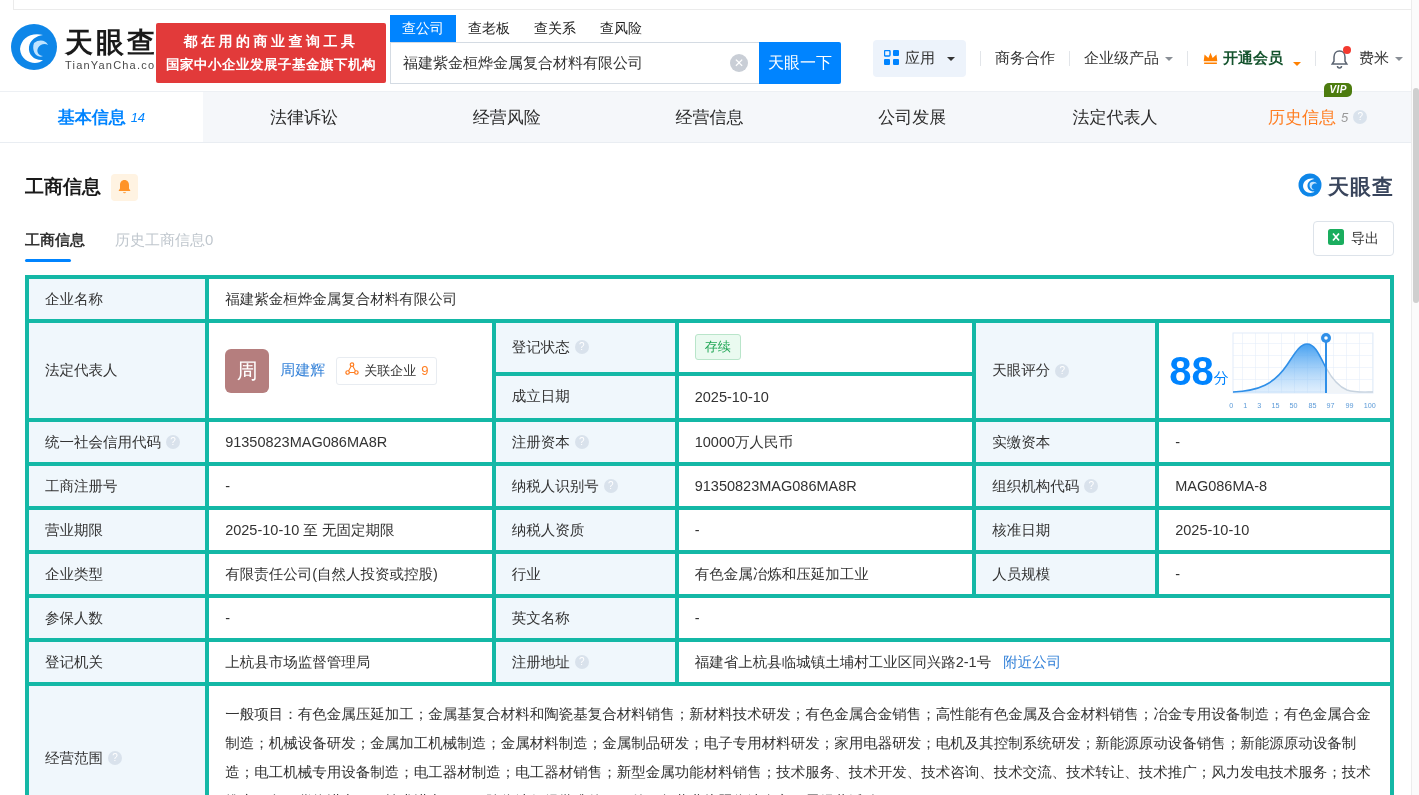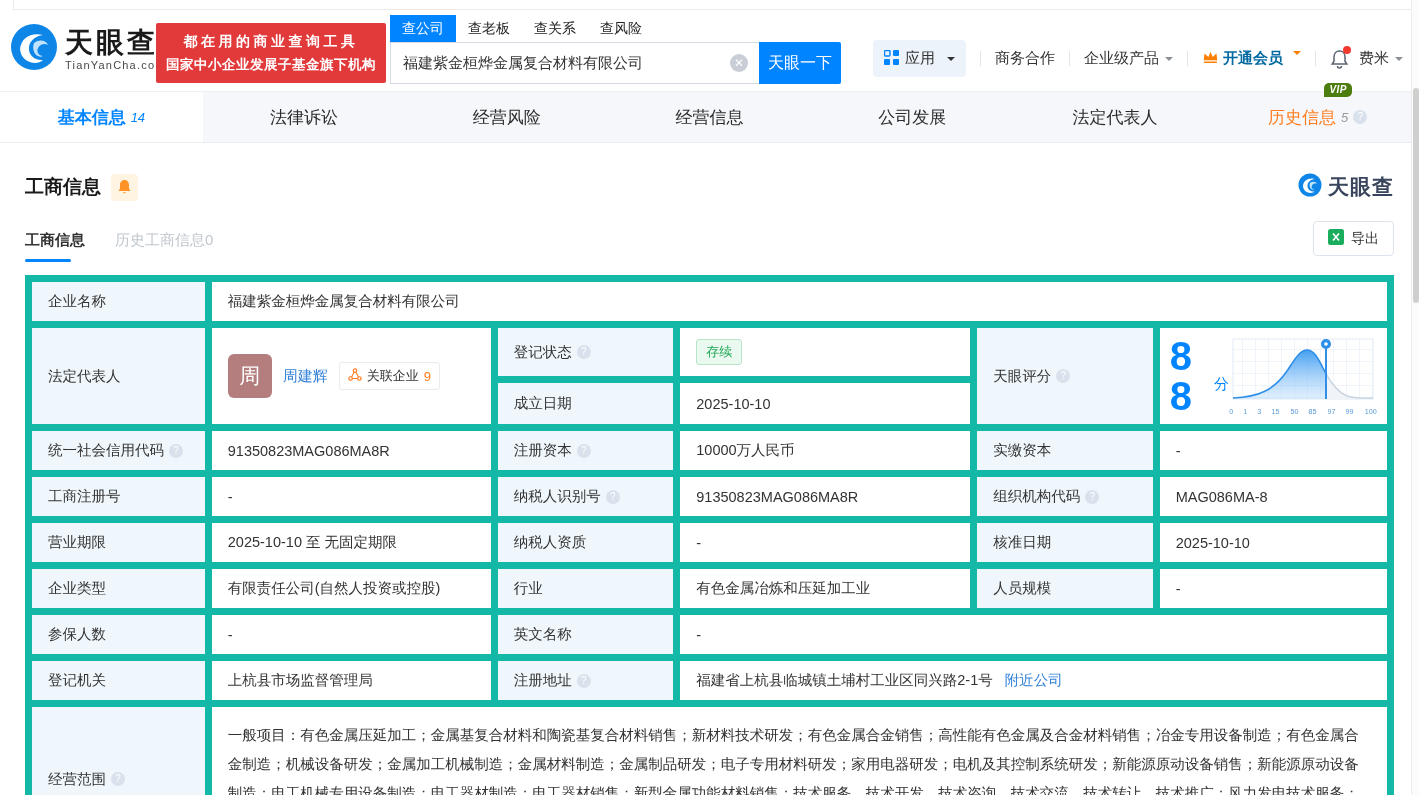--- a/index.html
+++ b/index.html
@@ -32,21 +32,21 @@
   .search-btn { width: 82px; height: 42px; background: #0084ff; color: #fff; border: none; font-size: 16px; cursor: pointer;
                 border-radius: 0 2px 2px 0; font-family: inherit; }
 
   .header-nav { position: absolute; right: 16px; top: 30px; display: flex; align-items: center; font-size: 15px; color: #333; }
   .apps-btn { display: flex; align-items: center; gap: 6px; background: #edf3fb; padding: 9px 11px; border-radius: 4px; cursor: pointer; }
   .nav-sep { width: 1px; height: 15px; background: #e2e5e9; margin: 0 14px; }
   .nav-link { cursor: pointer; display: flex; align-items: center; }
   .caret { display: inline-block; width: 0; height: 0; border: 4px solid transparent; border-top-color: #8a8f96; margin-left: 6px; transform: translateY(2px); }
   .caret.dark { border-top-color: #333; }
   .caret.orange { border-top-color: #ff8000; }
-  .vip-link { color: #0369a1; font-weight: bold; display: flex; align-items: flex-start; gap: 4px; cursor: pointer; }
+  .vip-link { color: #14532d; font-weight: bold; display: flex; align-items: flex-end; gap: 4px; cursor: pointer; }
   .bell-wrap { position: relative; margin-right: 10px; cursor: pointer; display: flex; }
   .bell-dot { position: absolute; top: -3px; right: -2px; width: 8px; height: 8px; background: #f3392f; border-radius: 50%; }
 
   
   .main-tabs { display: flex; height: 52px; background: #f5f7fa; border-top: 1px solid #edf0f4; border-bottom: 1px solid #e9edf2; }
   .mtab { flex: 1; display: flex; align-items: center; justify-content: center; font-size: 17px; color: #2b2b2b; cursor: pointer; position: relative; }
   .mtab.active { background: #fff; color: #0084ff; font-weight: bold; }
   .mtab .cnt { font-size: 13px; margin-left: 5px; font-weight: normal; font-style: italic; }
   .mtab.active .cnt { color: #0084ff; }
   .mtab.history { color: #ff7d20; }
@@ -68,21 +68,21 @@
   .subtab-row { display: flex; align-items: flex-end; justify-content: space-between; padding: 20px 25px 0; }
   .subtabs { display: flex; gap: 30px; }
   .sub-tab { font-size: 15px; color: #c0c7ce; padding-bottom: 12px; position: relative; cursor: pointer; }
   .sub-tab.active { color: #333; font-weight: bold; }
   .sub-tab.active::after { content: ""; position: absolute; left: 0; width: 46px; bottom: 0; height: 3px; background: #0084ff; border-radius: 2px; }
   .export-btn { display: flex; align-items: center; gap: 7px; background: #fff; border: 1px solid #dde3ea; border-radius: 4px;
                 padding: 7px 14px; font-size: 14px; color: #333; cursor: pointer; margin-bottom: 6px; font-family: inherit; }
 
   
   table.info { width: 1369px; margin: 13px 25px 0; border-collapse: collapse; table-layout: fixed; }
-  table.info td { border: 7px solid #14b8a6; font-size: 14.5px; color: #333; padding: 10px 16px; height: 44px; vertical-align: middle; word-break: break-all; margin-top: 37px; }
+  table.info td { border: 4px solid #14b8a6; font-size: 14.5px; color: #333; padding: 10px 16px; height: 44px; vertical-align: middle; word-break: break-all; margin-top: 37px; }
   td.lbl { background: #f0f7fc; }
   td.lbl .lbl-inner { display: flex; align-items: center; }
   .link { color: #3381d8; cursor: pointer; text-decoration: none; }
   .rep-cell { display: flex; align-items: center; gap: 11px; }
   .avatar { width: 44px; height: 44px; border-radius: 6px; background: #b57e7e; color: #fff; font-size: 21px; display: flex;
             align-items: center; justify-content: center; flex: none; cursor: pointer; }
   .rep-name { font-size: 15px; }
   .rel-badge { display: inline-flex; align-items: center; gap: 5px; border: 1px solid #e8ecf1; border-radius: 3px;
                padding: 4px 8px; font-size: 13px; color: #333; cursor: pointer; background: #fff; white-space: nowrap; }
   .rel-badge .rel-cnt { color: #ff7d20; }

